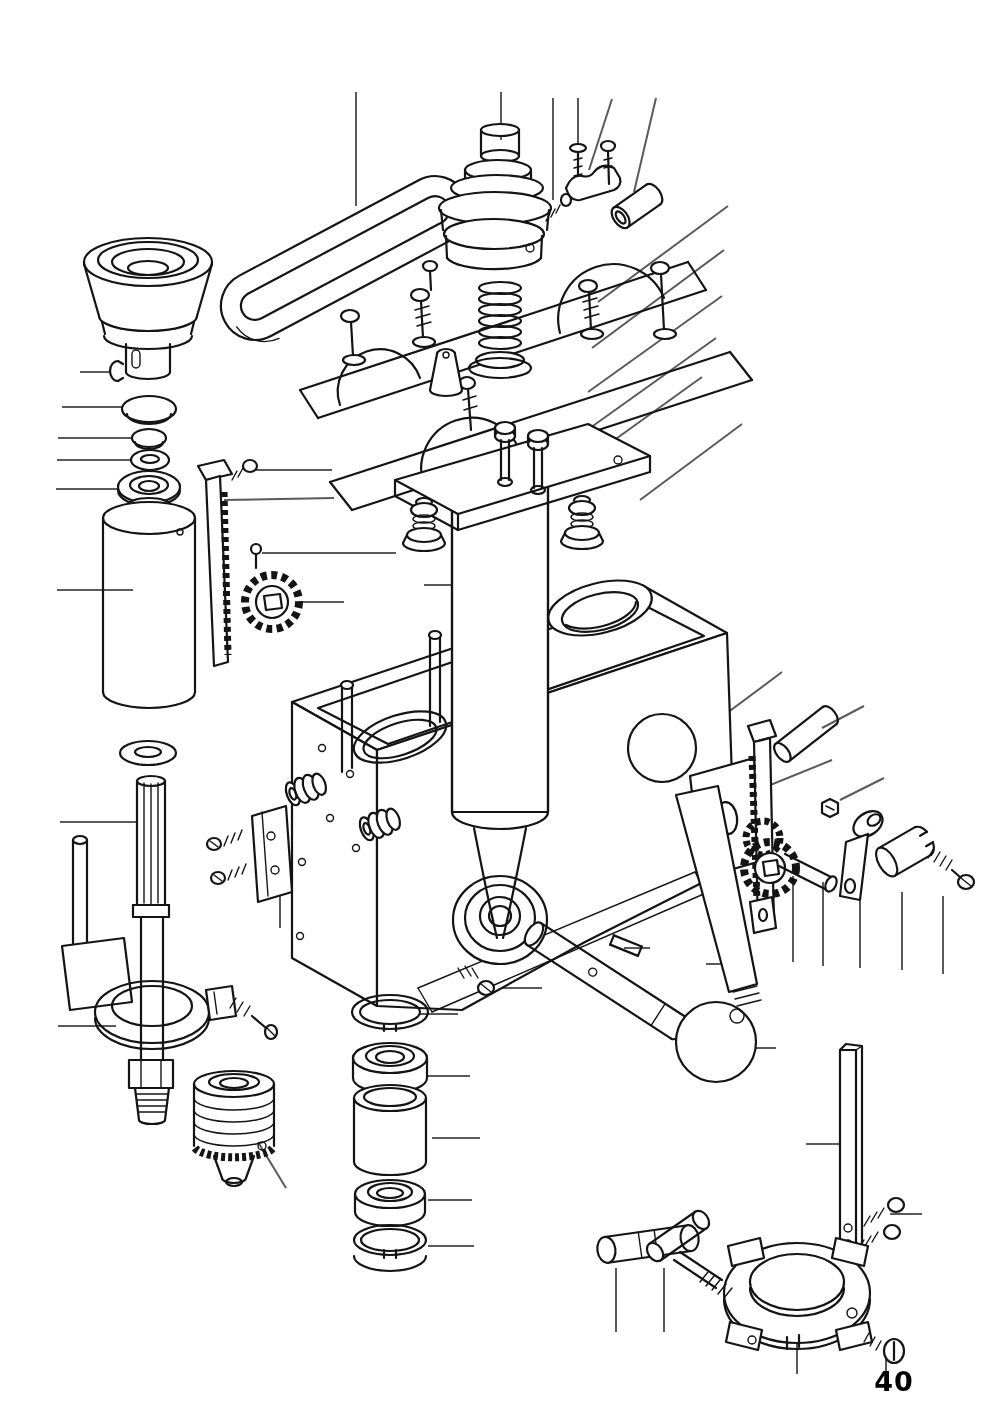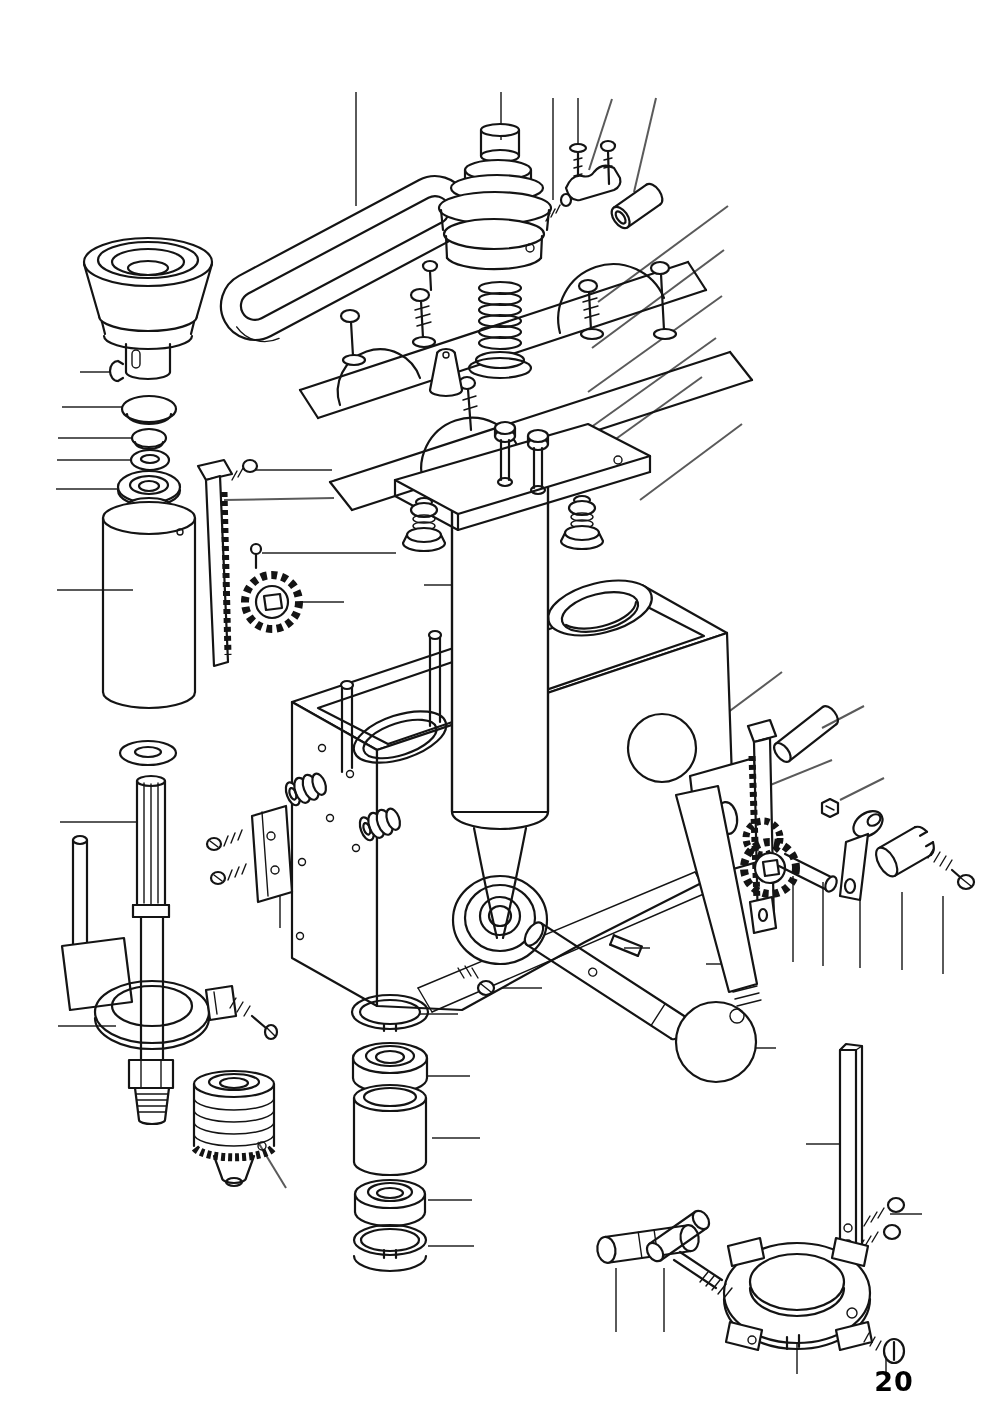--- a/index.html
+++ b/index.html
@@ -666,14 +666,14 @@
   </g>
   <g>
     <line class="p thin" x1="864" y1="1342" x2="869" y2="1333"></line>
     <line class="p thin" x1="870" y1="1346" x2="875" y2="1337"></line>
     <line class="p thin" x1="876" y1="1350" x2="881" y2="1341"></line>
     <ellipse class="pf" cx="894" cy="1351" rx="10" ry="12"></ellipse>
     <line class="p" x1="894" y1="1342" x2="894" y2="1360"></line>
   </g>
 </svg>
 
-<div class="page-number">20</div>
+<div class="page-number">40</div>
 </div>
 
 </body></html>

